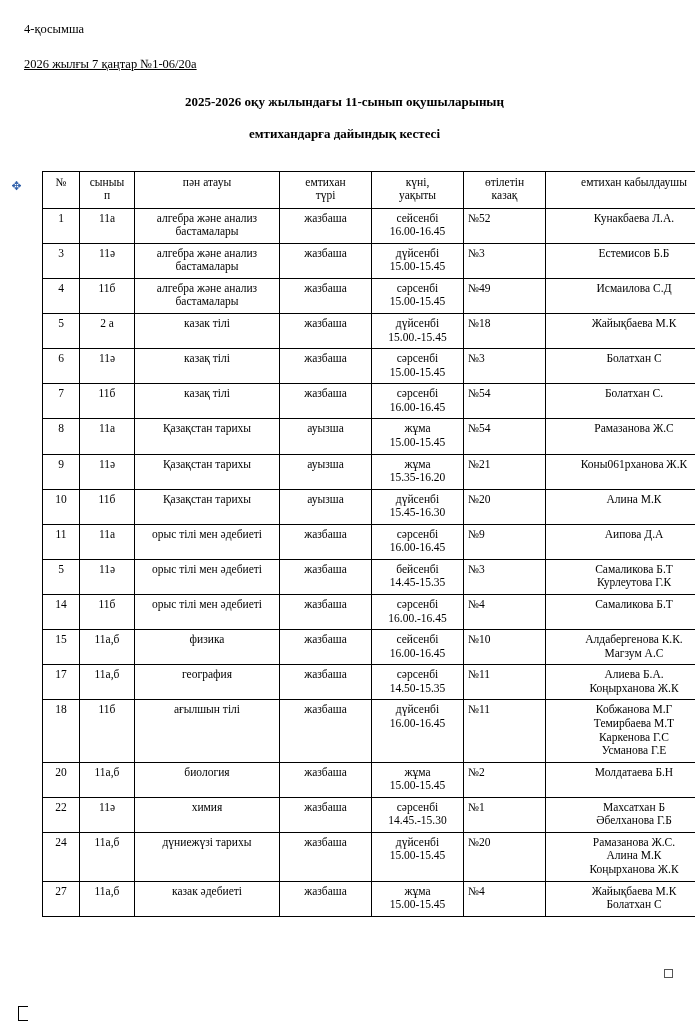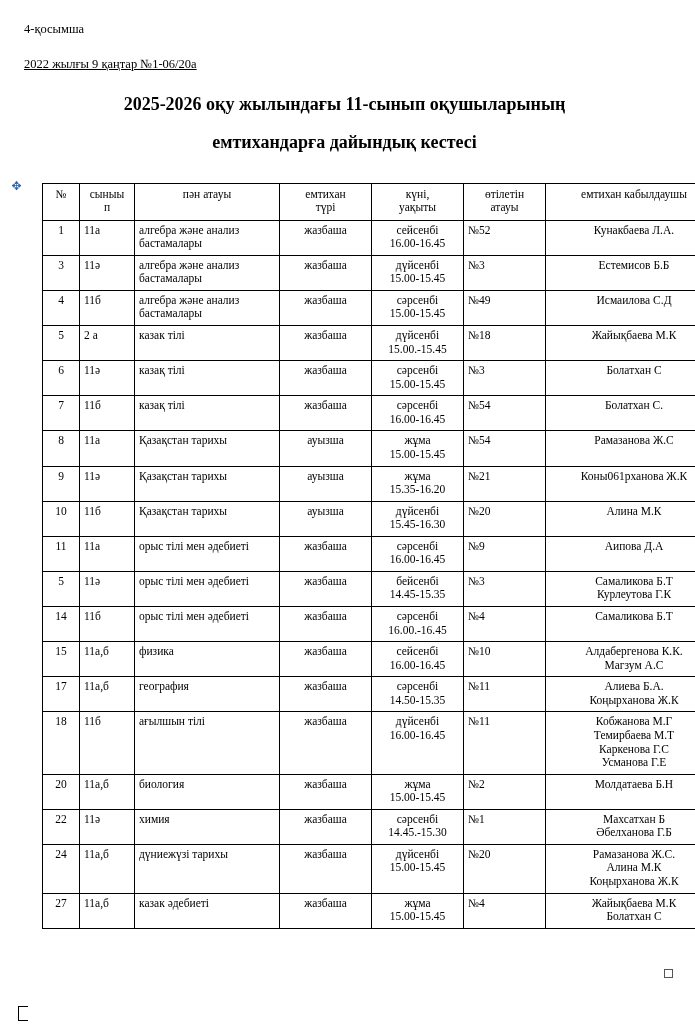--- a/index.html
+++ b/index.html
@@ -29,21 +29,21 @@
   }
   .order-line {
     font-size: 12.5px;
     text-decoration: underline;
     margin-left: 2px;
     margin-bottom: 22px;
   }
   .title {
     text-align: center;
     font-weight: bold;
-    font-size: 18px;
+    font-size: 13px;
     margin: 0 auto;
     line-height: 1.2;
   }
   .title .l1 { margin-bottom: 16px; }
   .title .l2 { margin-bottom: 30px; }
 
   .move-handle {
     position: absolute;
     left: 10px;
     top: 180px;
@@ -70,22 +70,22 @@
     font-size: 11.5px;
     line-height: 1.18;
   }
   table.sched thead th {
     text-align: center;
     font-weight: normal;
     padding: 4px 3px 5px 3px;
     line-height: 1.15;
   }
   .c-no    { width: 30px;  text-align: center; }
-  .c-class { width: 48px;  }
-  .c-subj  { width: 138px; text-align: left; padding-left: 6px; }
+  .c-class { width: 48px;  text-align: center; }
+  .c-subj  { width: 138px; text-align: center; padding-left: 6px; }
   .c-type  { width: 85px;  text-align: center; }
   .c-time  { width: 85px;  text-align: center; }
   .c-room  { width: 75px;  text-align: left; }
   .c-teach { width: 170px; text-align: center; }
 
   .teacher-line { display: block; }
   .time-line { display: block; text-align: center; }
 
   .bottom-mark {
     position: absolute;
@@ -106,21 +106,21 @@
     border: 1px solid #555;
   }
 </style>
 </head>
 <body>
 
 <div class="page">
 
   <div class="appendix">4-қосымша</div>
 
-  <div class="order-line">2022 жылғы 9 қаңтар  №1-06/20а</div>
+  <div class="order-line">2026 жылғы 7 қаңтар  №1-06/20а</div>
 
   <div class="title">
     <div class="l1">2025-2026 оқу жылындағы 11-сынып оқушыларының</div>
     <div class="l2">емтихандарға дайындық кестесі</div>
   </div>
 
   <div class="move-handle">✥</div>
 
   <table class="sched">
     <thead>
@@ -134,21 +134,21 @@
         <th class="c-type">
           <span>емтихан</span><br>
           <span>түрі</span>
         </th>
         <th class="c-time">
           <span>күні,</span><br>
           <span>уақыты</span>
         </th>
         <th class="c-room">
           <span>өтілетін</span><br>
-          <span>атауы</span>
+          <span>казақ</span>
         </th>
         <th class="c-teach">емтихан кабылдаушы</th>
       </tr>
     </thead>
     <tbody id="table-body">
         <tr>
           <td class="c-no">1</td>
           <td class="c-class">11а</td>
           <td class="c-subj">алгебра және анализ бастамалары</td>
           <td class="c-type">жазбаша</td>

